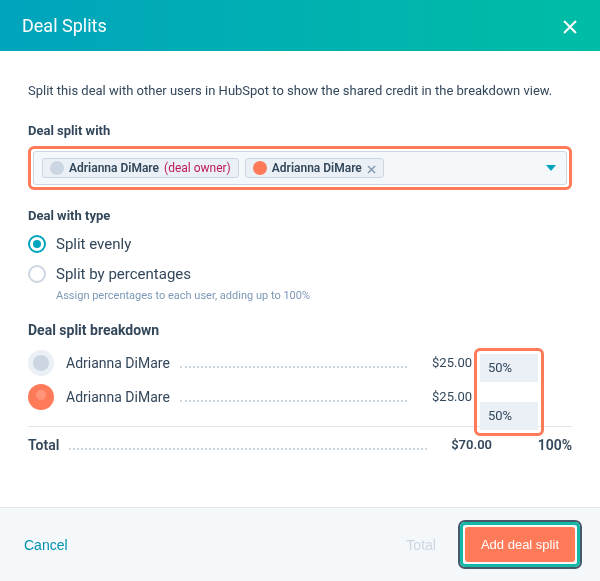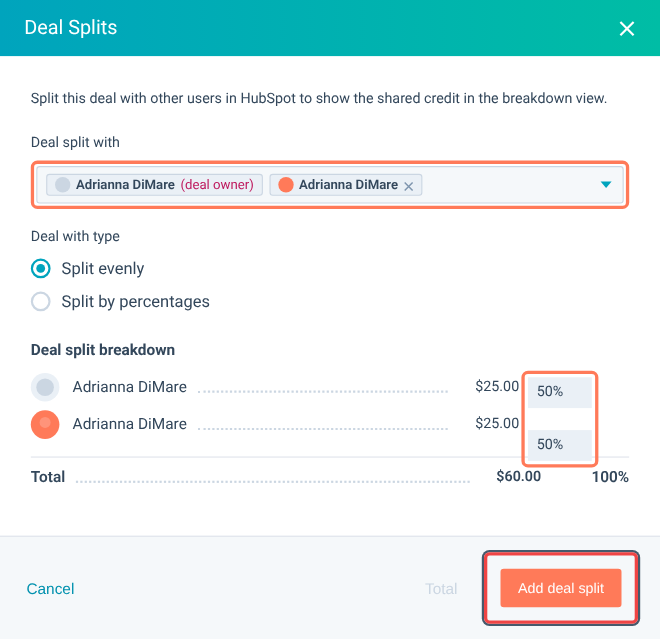--- a/index.html
+++ b/index.html
@@ -28,21 +28,21 @@
     font-size: 18px;
   }
   .close-x { width: 16px; height: 16px; cursor: pointer; }
   .close-x svg { stroke: #fff; stroke-width: 2; }
   .body {
     padding: 30px 28px 10px 28px;
     flex: 1;
     overflow: hidden;
   }
   .intro { font-size: 13px; line-height: 1.5; margin-bottom: 22px; }
-  .label { font-weight: 400; font-size: 13px; margin-bottom: 8px; }
+  .label { font-weight: 700; font-size: 13px; margin-bottom: 8px; }
   .highlight-box {
     border: 3px solid #ff7a59;
     border-radius: 6px;
     padding: 2px;
   }
   .multiselect {
     border: 1px solid #cbd6e2;
     border-radius: 3px;
     background: #f5f8fa;
     height: 34px;
@@ -146,23 +146,23 @@
   .right-btns { display: flex; align-items: center; gap: 10px; }
   .btn-ghost {
     color: #cbd6e2; background: none; border: none; font-size: 14px; padding: 8px 14px;
   }
   .btn-primary {
     background: #ff7a59; color: #fff; border: none;
     border-radius: 3px; padding: 10px 16px; font-size: 13px; font-weight: 500;
     cursor: pointer;
   }
   .primary-highlight {
-    border: 3px solid #ef4444;
+    border: 3px solid #14b8a6;
     border-radius: 5px;
-    padding: 12px;
+    padding: 2px;
     display: inline-block;
     box-shadow: 0 0 0 2px rgba(51,71,91,.9);
   }
 </style>
 </head>
 <body>
 
 <div class="modal">
 
   <div class="header">
@@ -202,20 +202,21 @@
     <div class="radio-group">
       <div class="label">Deal with type</div>
       <div class="radio-row">
         <span class="radio checked"></span>
         <span class="radio-label">Split evenly</span>
       </div>
       <div class="radio-row">
         <span class="radio"></span>
         <span class="radio-label">Split by percentages</span>
       </div>
+      <div class="helper">Assign percentages to each user, adding up to 100%</div>
     </div>
 
     <div class="breakdown-label">Deal split breakdown</div>
 
     <div class="breakdown-area">
       <div class="row-wrap">
         <span class="avatar gray"></span>
         <span class="name">Adrianna DiMare</span>
         <span class="dots"></span>
         <span class="amount">$25.00</span>
@@ -232,21 +233,21 @@
         <div class="pct-input">50%</div>
         <div class="pct-input">50%</div>
       </div>
     </div>
 
     <hr class="divider">
 
     <div class="total-row">
       <span>Total</span>
       <span class="dots"></span>
-      <span class="amount">$60.00</span>
+      <span class="amount">$70.00</span>
       <span class="pct">100%</span>
     </div>
 
   </div>
 
   <div class="footer">
     <button class="link-btn">Cancel</button>
     <div class="right-btns">
       <button class="btn-ghost">Total</button>
       <span class="primary-highlight">

